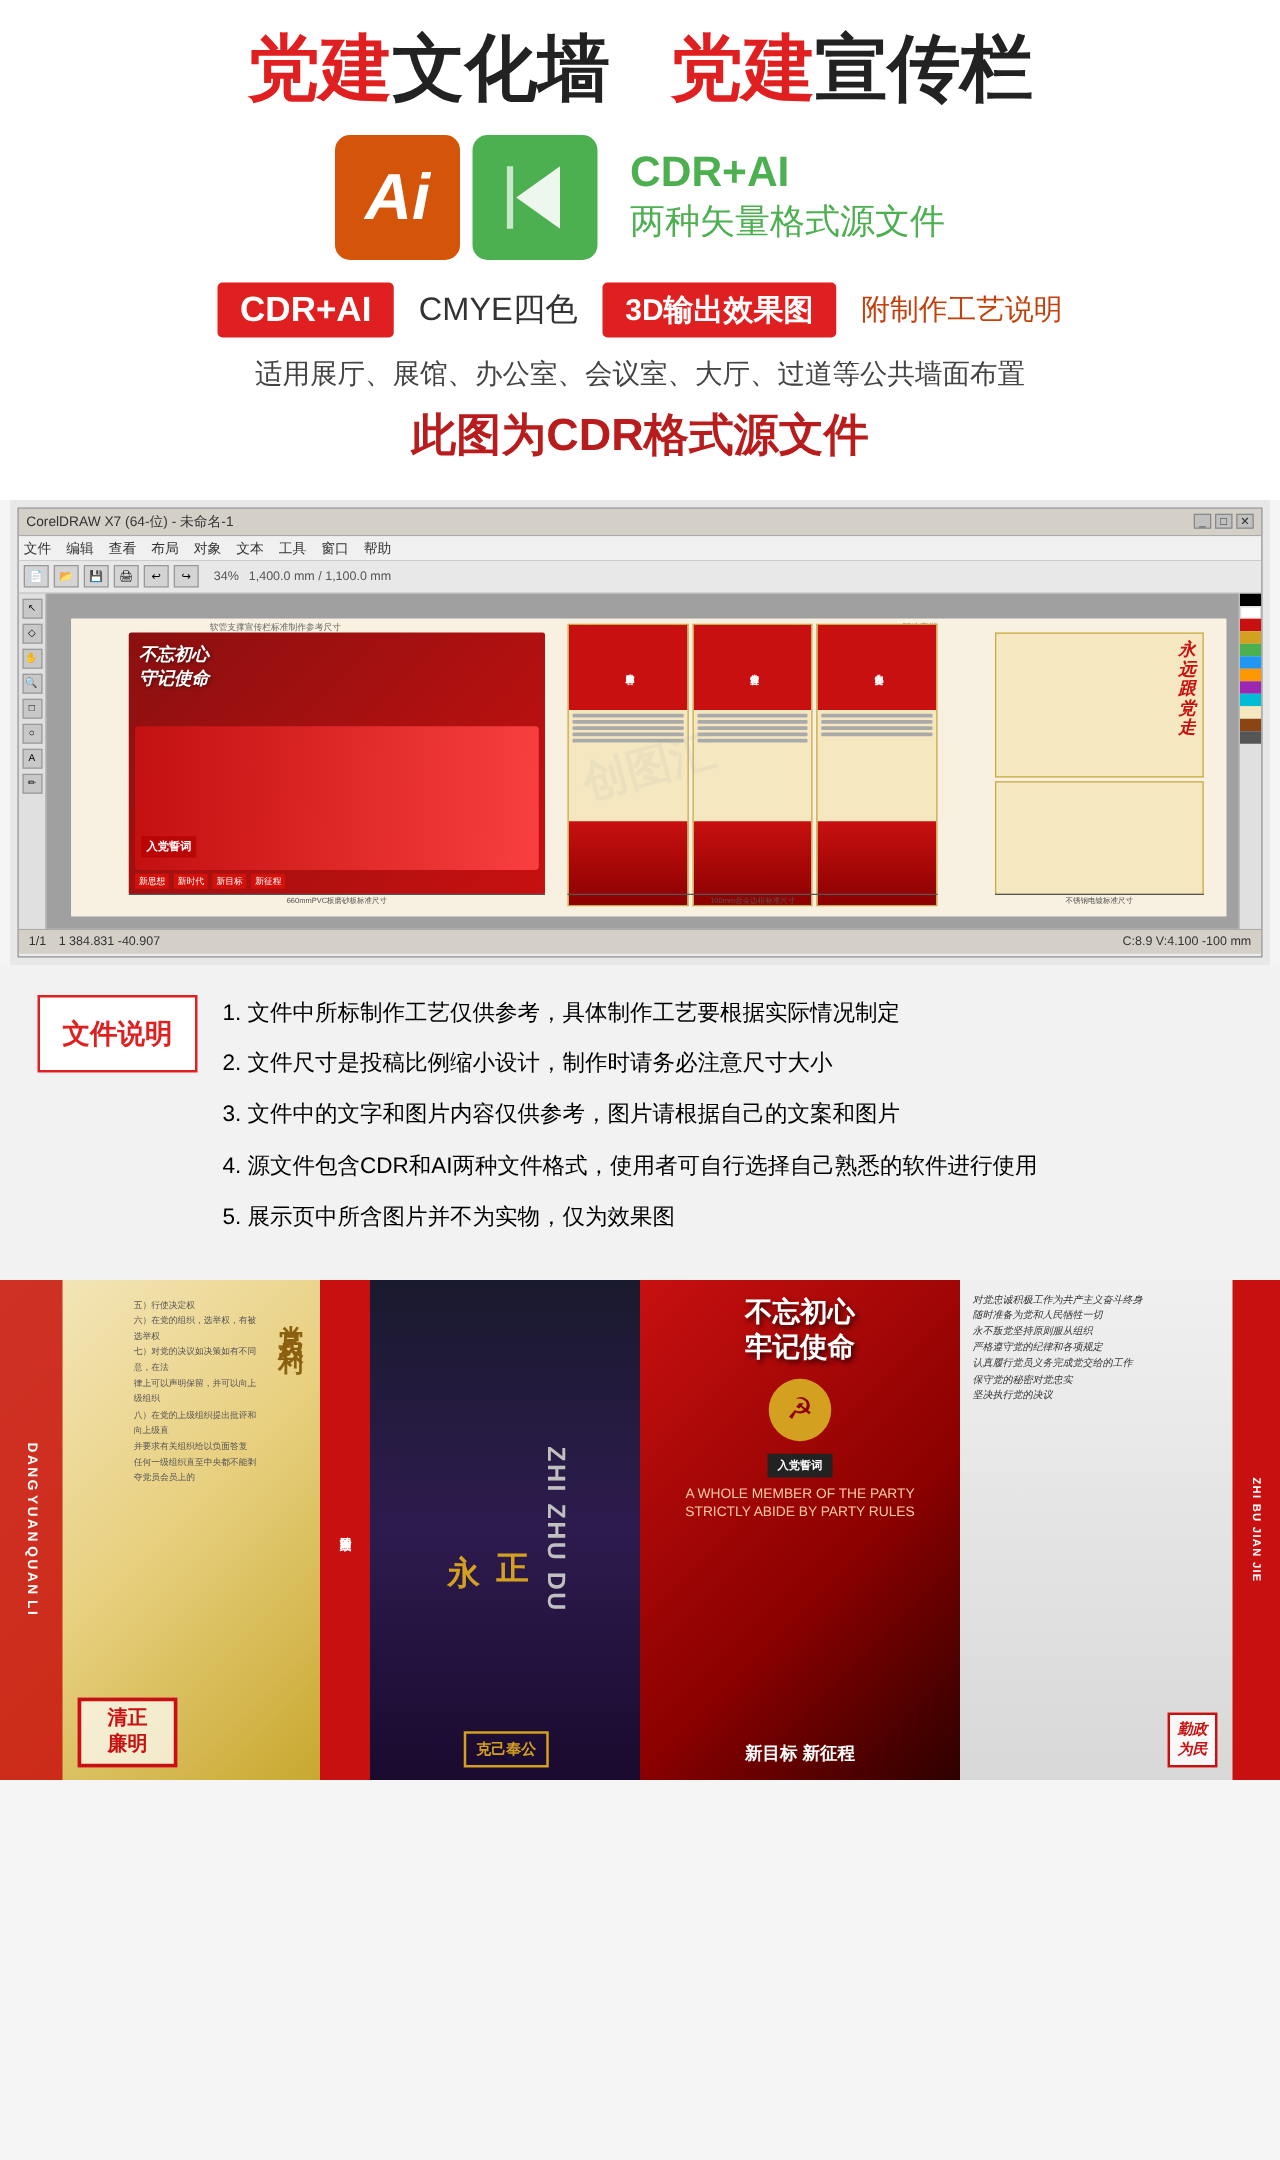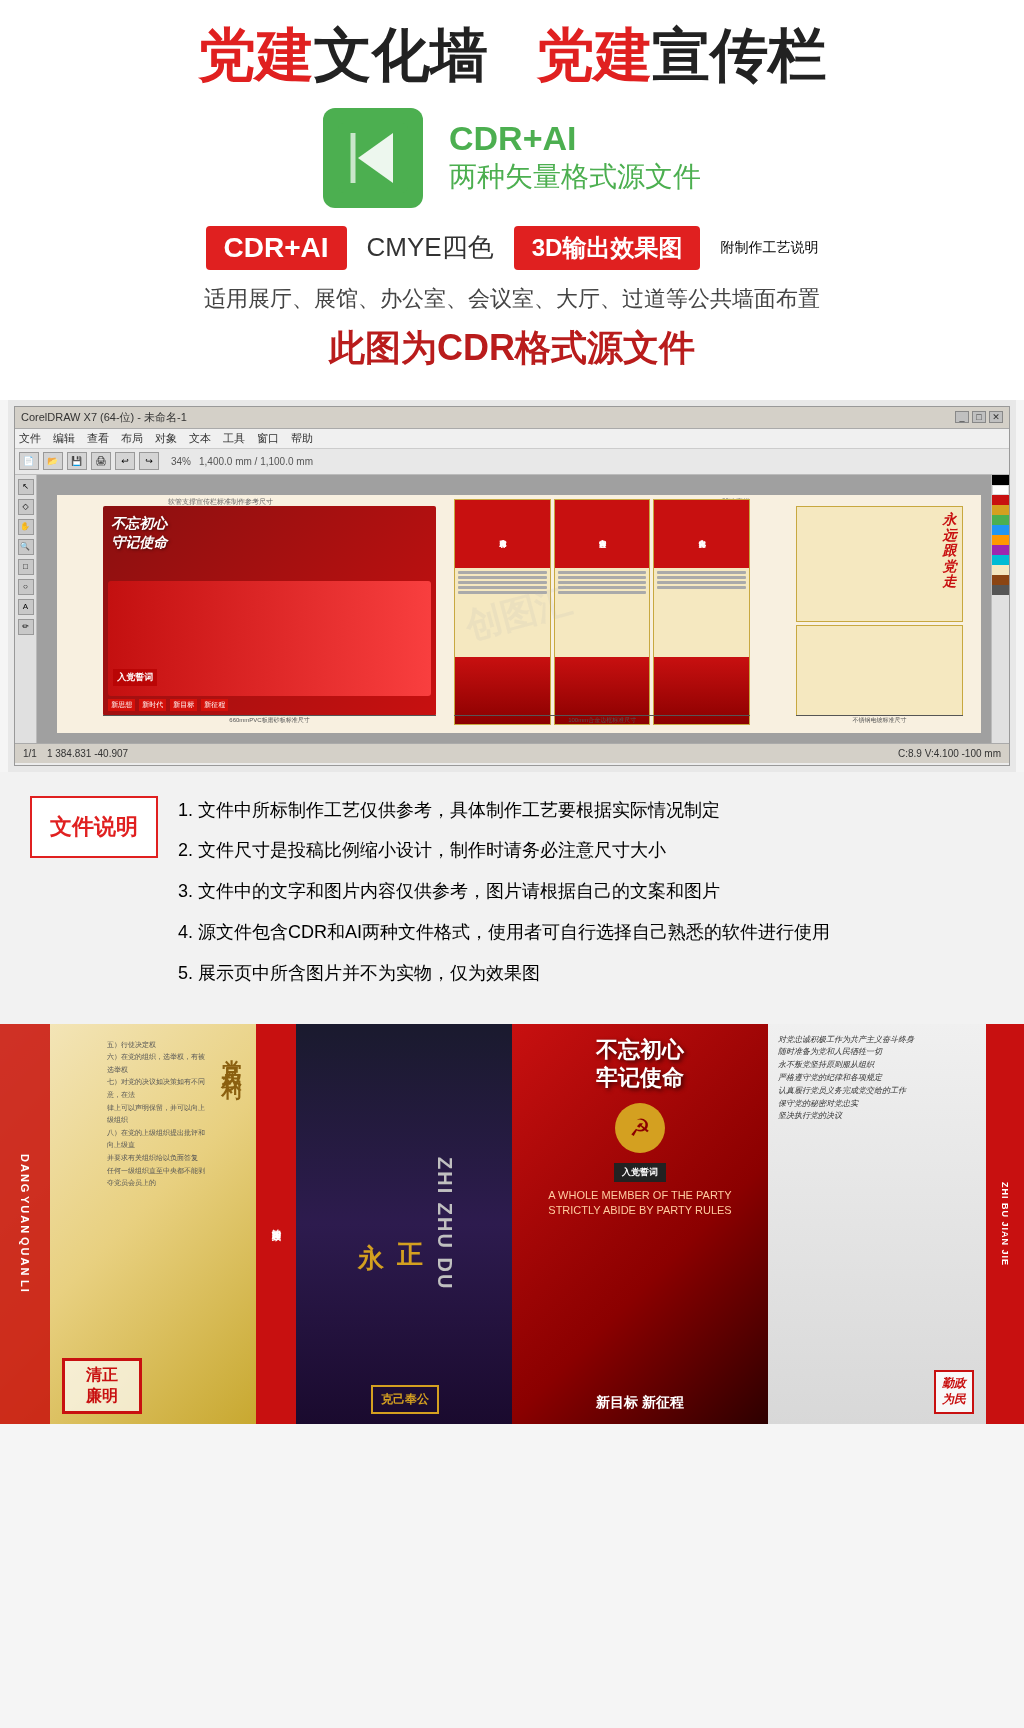--- a/index.html
+++ b/index.html
@@ -92,22 +92,22 @@
     }
     .tag-red-outline {
       background: #e02020;
       color: #fff;
       padding: 6px 18px;
       font-size: 24px;
       font-weight: 900;
       border-radius: 4px;
     }
     .tag-plain {
-      font-size: 14px;
-      color: #000000;
+      font-size: 23px;
+      color: #c2410c;
     }
     .cmye-text {
       font-size: 26px;
       color: #333;
     }
 
     .sub-title {
       font-size: 22px;
       color: #444;
       margin-bottom: 10px;
@@ -693,20 +693,21 @@
 </head>
 <body>
 
 <div class="top-section">
   <div class="main-title">
     <span class="red">党建</span><span class="black">文化墙</span>&nbsp;&nbsp;
     <span class="red">党建</span><span class="black">宣传栏</span>
   </div>
 
   <div class="icons-row">
+    <div class="ai-icon">Ai</div>
 
     <div class="cdr-icon">
       <svg viewBox="0 0 70 70" fill="none">
         <rect width="70" height="70" fill="#4caf50" rx="6"></rect>
         <polygon points="55,10 20,35 55,60" fill="white" opacity="0.9"></polygon>
         <line x1="15" y1="10" x2="15" y2="60" stroke="white" stroke-width="5" opacity="0.7"></line>
       </svg>
     </div>
     <div class="format-text">
       <div class="line1">CDR+AI</div>

